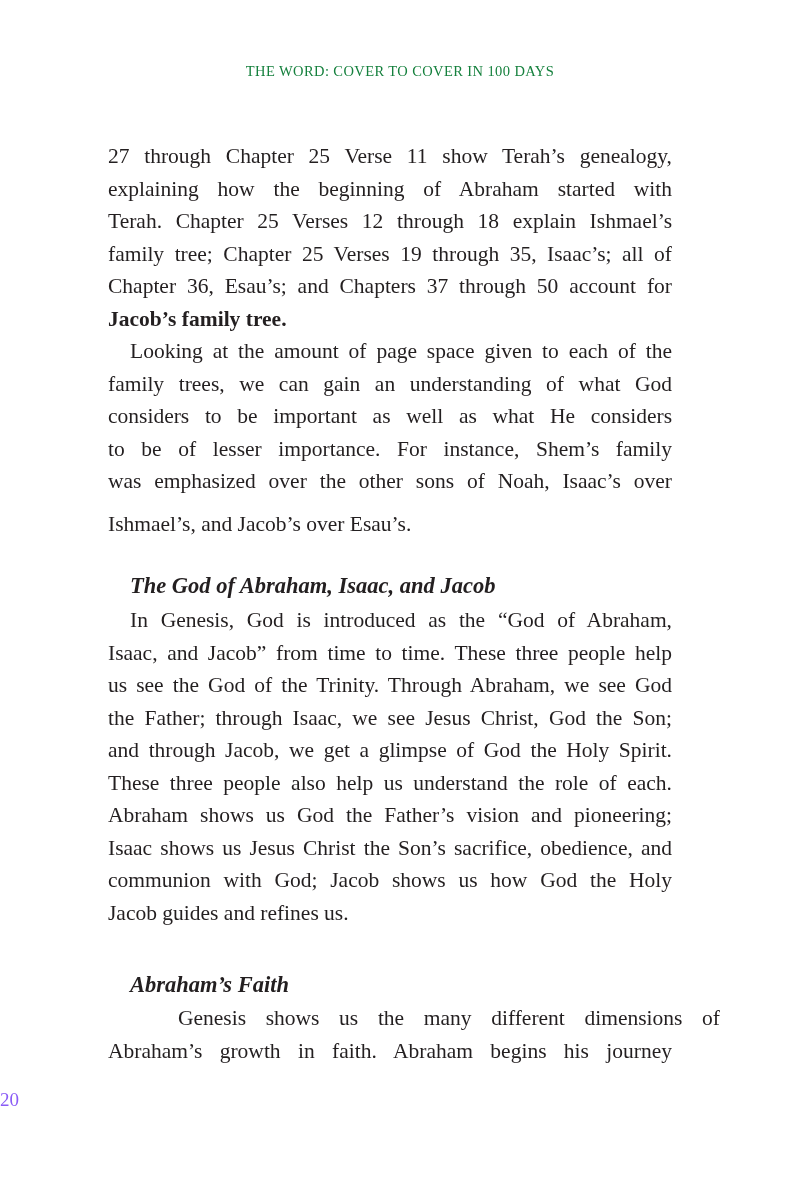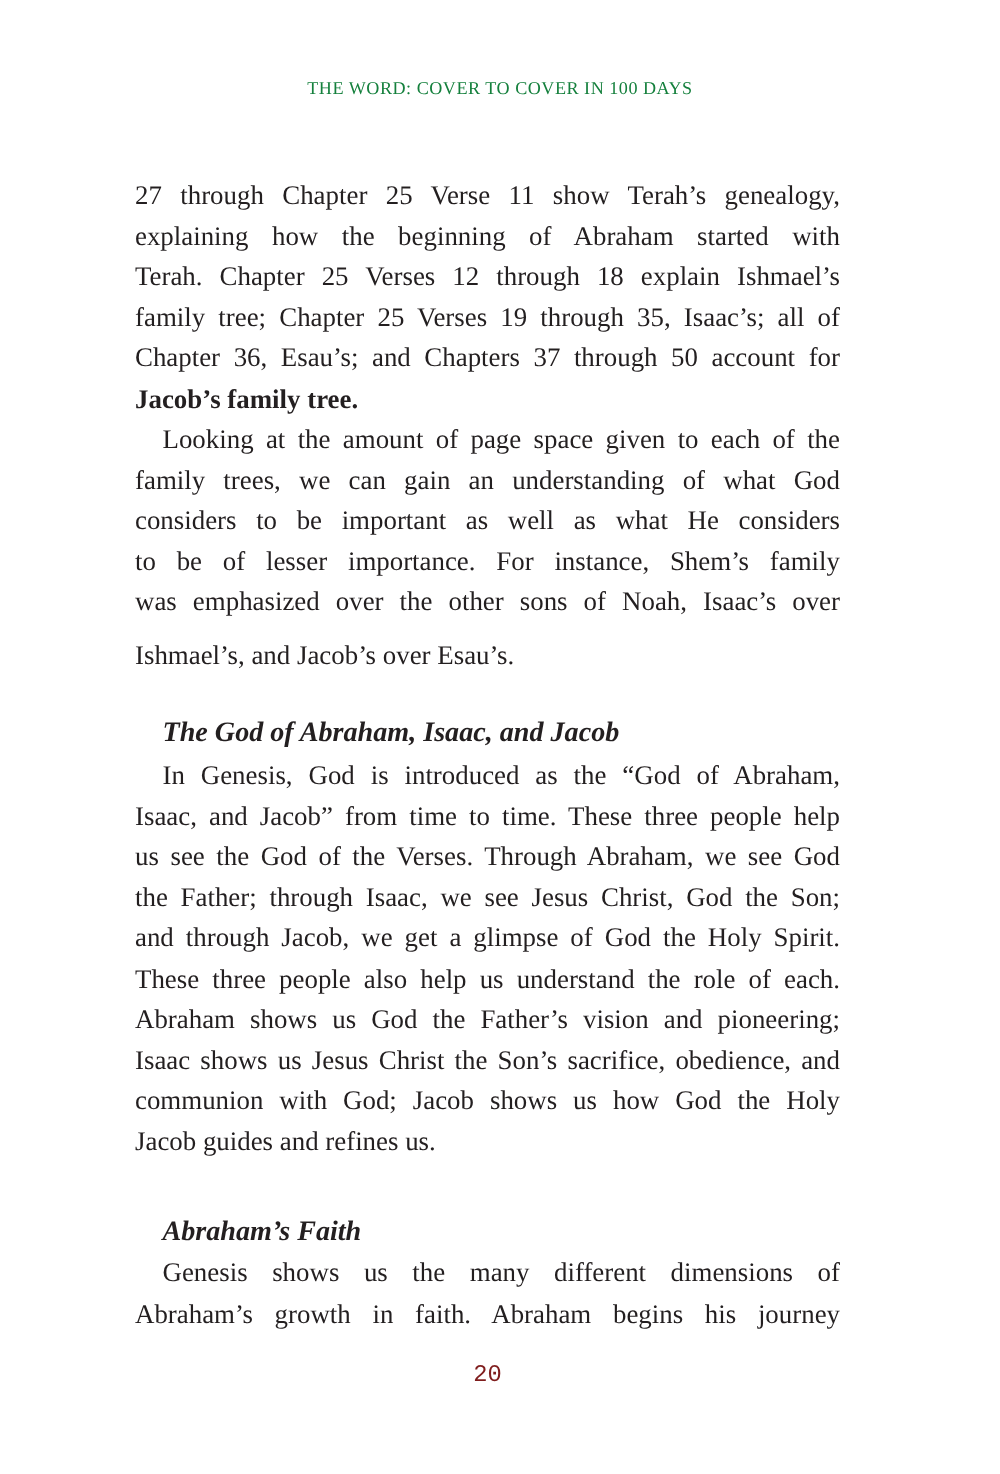--- a/index.html
+++ b/index.html
@@ -55,24 +55,22 @@
     line-height: 32px;
     font-style: italic;
     font-weight: bold;
     white-space: nowrap;
   }
   .folio {
     position: absolute;
     top: 1089px;
     left: 0;
     width: 780px;
-    text-align: center;
     font-size: 19px;
-    color: #7f1d1d;
-    font-family: Liberation Mono, monospace;
+    color: #8b5cf6;
   }
 </style>
 </head>
 <body>
 
 <div class="running-head">THE WORD: COVER TO COVER IN 100 DAYS</div>
 
 <div class="text-block" style="top:140px;">
 
   <div>
@@ -90,30 +88,30 @@
     <div class="line" style="top:260px;">considers to be important as well as what He considers</div>
     <div class="line" style="top:292.5px;">to be of lesser importance. For instance, Shem’s family</div>
     <div class="line" style="top:325px;">was emphasized over the other sons of Noah, Isaac’s over</div>
     <div class="line last" style="top:357.5px;margin-top:10px;">Ishmael’s, and Jacob’s over Esau’s.</div>
   </div>
 
   <div class="heading" style="top:430px;">The God of Abraham, Isaac, and Jacob</div>
   <div>
     <div class="line indent" style="top:464px;">In Genesis, God is introduced as the “God of Abraham,</div>
     <div class="line" style="top:496.5px;">Isaac, and Jacob” from time to time. These three people help</div>
-    <div class="line" style="top:529px;">us see the God of the Verses. Through Abraham, we see God</div>
+    <div class="line" style="top:529px;">us see the God of the Trinity. Through Abraham, we see God</div>
     <div class="line" style="top:561.5px;">the Father; through Isaac, we see Jesus Christ, God the Son;</div>
     <div class="line" style="top:594px;">and through Jacob, we get a glimpse of God the Holy Spirit.</div>
     <div class="line" style="top:626.5px;">These three people also help us understand the role of each.</div>
     <div class="line" style="top:659px;">Abraham shows us God the Father’s vision and pioneering;</div>
     <div class="line" style="top:691.5px;">Isaac shows us Jesus Christ the Son’s sacrifice, obedience, and</div>
     <div class="line" style="top:724px;">communion with God; Jacob shows us how God the Holy</div>
     <div class="line last" style="top:756.5px;">Jacob guides and refines us.</div>
   </div>
 
   <div class="heading" style="top:829px;">Abraham’s Faith</div>
   <div>
-    <div class="line indent" style="top:862px;">Genesis shows us the many different dimensions of</div>
+    <div class="line indent" style="top:862px;margin-left:48px;">Genesis shows us the many different dimensions of</div>
     <div class="line" style="top:894.5px;">Abraham’s growth in faith. Abraham begins his journey</div>
   </div>
 </div>
 
 <div class="folio">20</div>
 
 </body></html>

